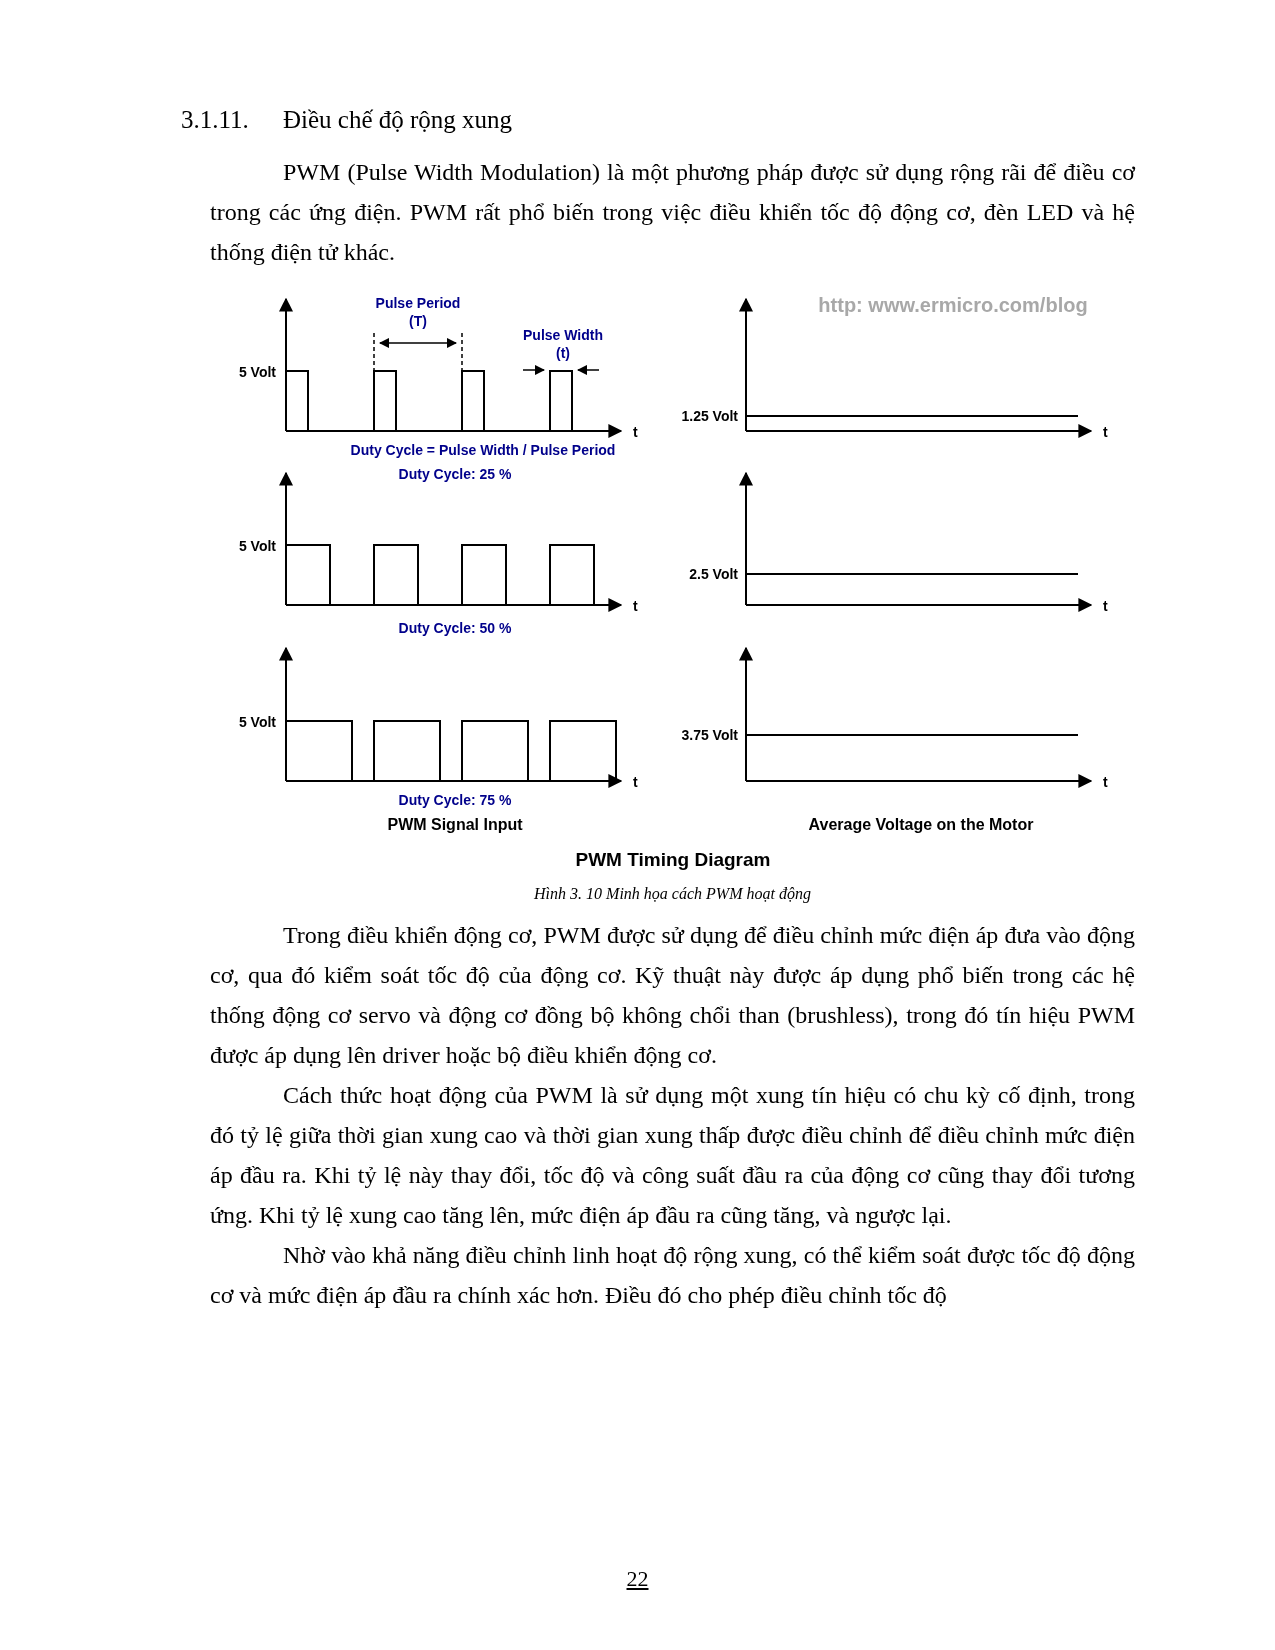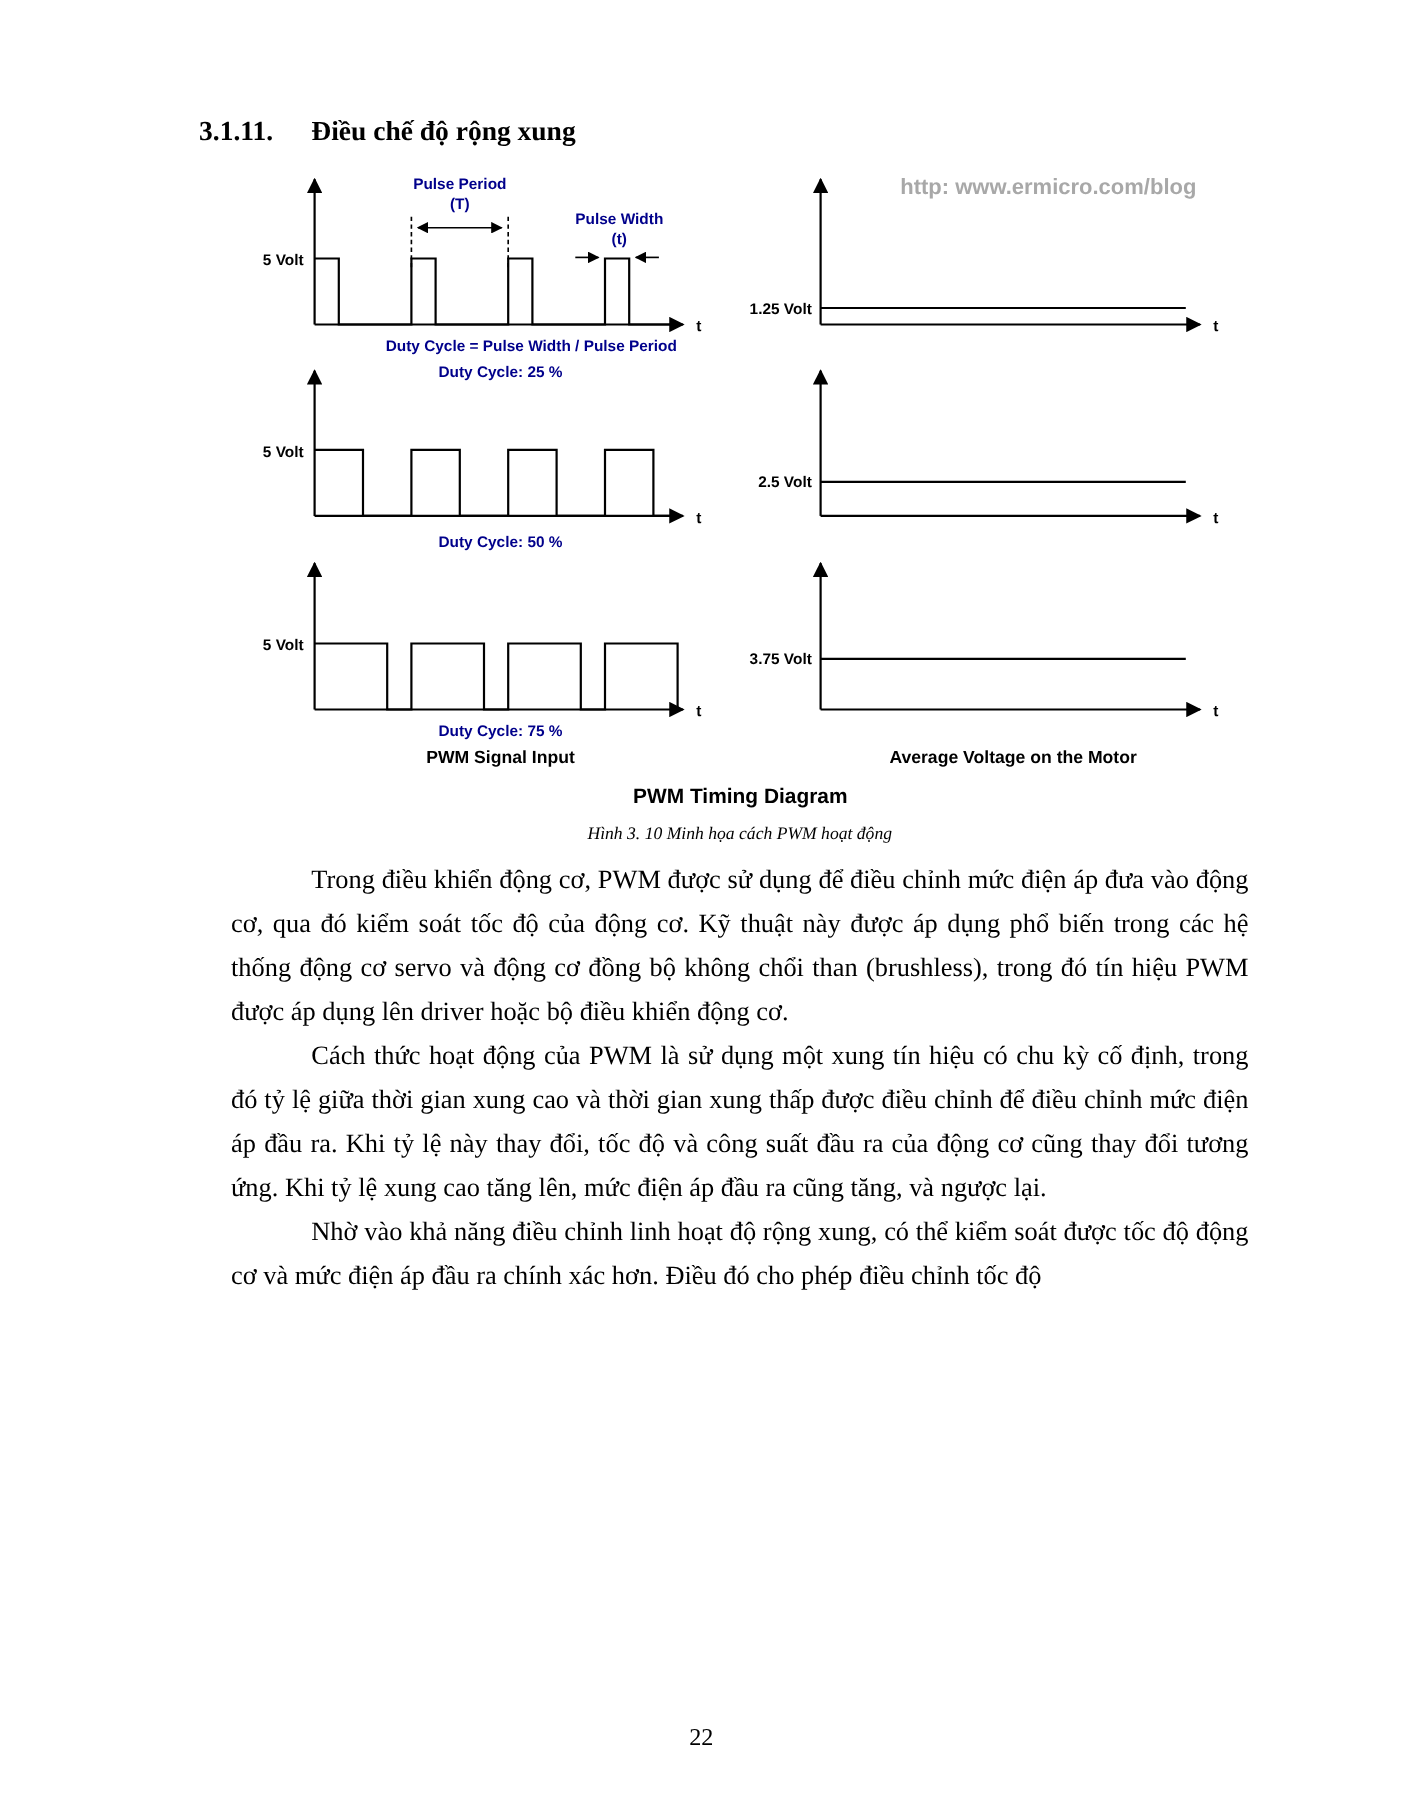--- a/index.html
+++ b/index.html
@@ -7,37 +7,37 @@
   body {
     width:1275px; height:1650px;
     position:relative;
     font-family:"Liberation Serif", serif;
     color:#000;
     overflow:hidden;
   }
   .content { padding:106px 140px 0 210px; }
 
   .heading {
-    font-size:25px; font-weight:bold;
+    font-size:25px; font-weight:normal;
     margin-left:-29px; margin-bottom:18px;
     display:flex; align-items:baseline;
   }
   .heading .num { display:inline-block; width:102px; }
 
   p.body {
     font-size:24px; line-height:40px;
     text-align:justify; text-indent:73px;
   }
 
   figure { width:880px; margin:16px auto 0 auto; text-align:center; }
   figcaption { font-style:italic; font-size:16px; margin-top:8px; }
 
   .page-number {
     position:absolute; left:0; right:0; bottom:58px;
-    text-align:center; font-size:22px;
+    text-align:center; font-size:22px;text-decoration:underline;
   }
 
   
   svg text { font-family:"Liberation Sans", sans-serif; font-weight:bold; }
   .lbl-blue   { fill:#00008B; font-size:14px; }
   .lbl-volt   { fill:#000000; font-size:14px; }
   .lbl-footer { fill:#000000; font-size:16px; }
   .lbl-title  { fill:#000000; font-size:19px; }
   .lbl-watermark { fill:#A8A8A8; font-size:20px; }
   .axis { stroke:#000; stroke-width:2; fill:none; }
@@ -49,20 +49,21 @@
 </head>
 <body>
 
 <div class="content">
 
   <h2 class="heading">
     <span class="num">3.1.11.</span>
     <span>Điều chế độ rộng xung</span>
   </h2>
 
+  <p class="body">PWM (Pulse Width Modulation) là một phương pháp được sử dụng rộng rãi để điều cơ trong các ứng điện. PWM rất phổ biến trong việc điều khiển tốc độ động cơ, đèn LED và hệ thống điện tử khác.</p>
 
   <figure>
     <svg viewBox="0 0 880 585" width="880" height="585">
       <defs>
         <marker id="arr" viewBox="0 0 10 10" refX="9" refY="5" markerWidth="7" markerHeight="7" orient="auto-start-reverse">
           <path d="M0,0 L10,5 L0,10 z" fill="#000"></path>
         </marker>
       </defs>
 
       <text x="720" y="24" class="lbl-watermark" text-anchor="middle">http: www.ermicro.com/blog</text>

